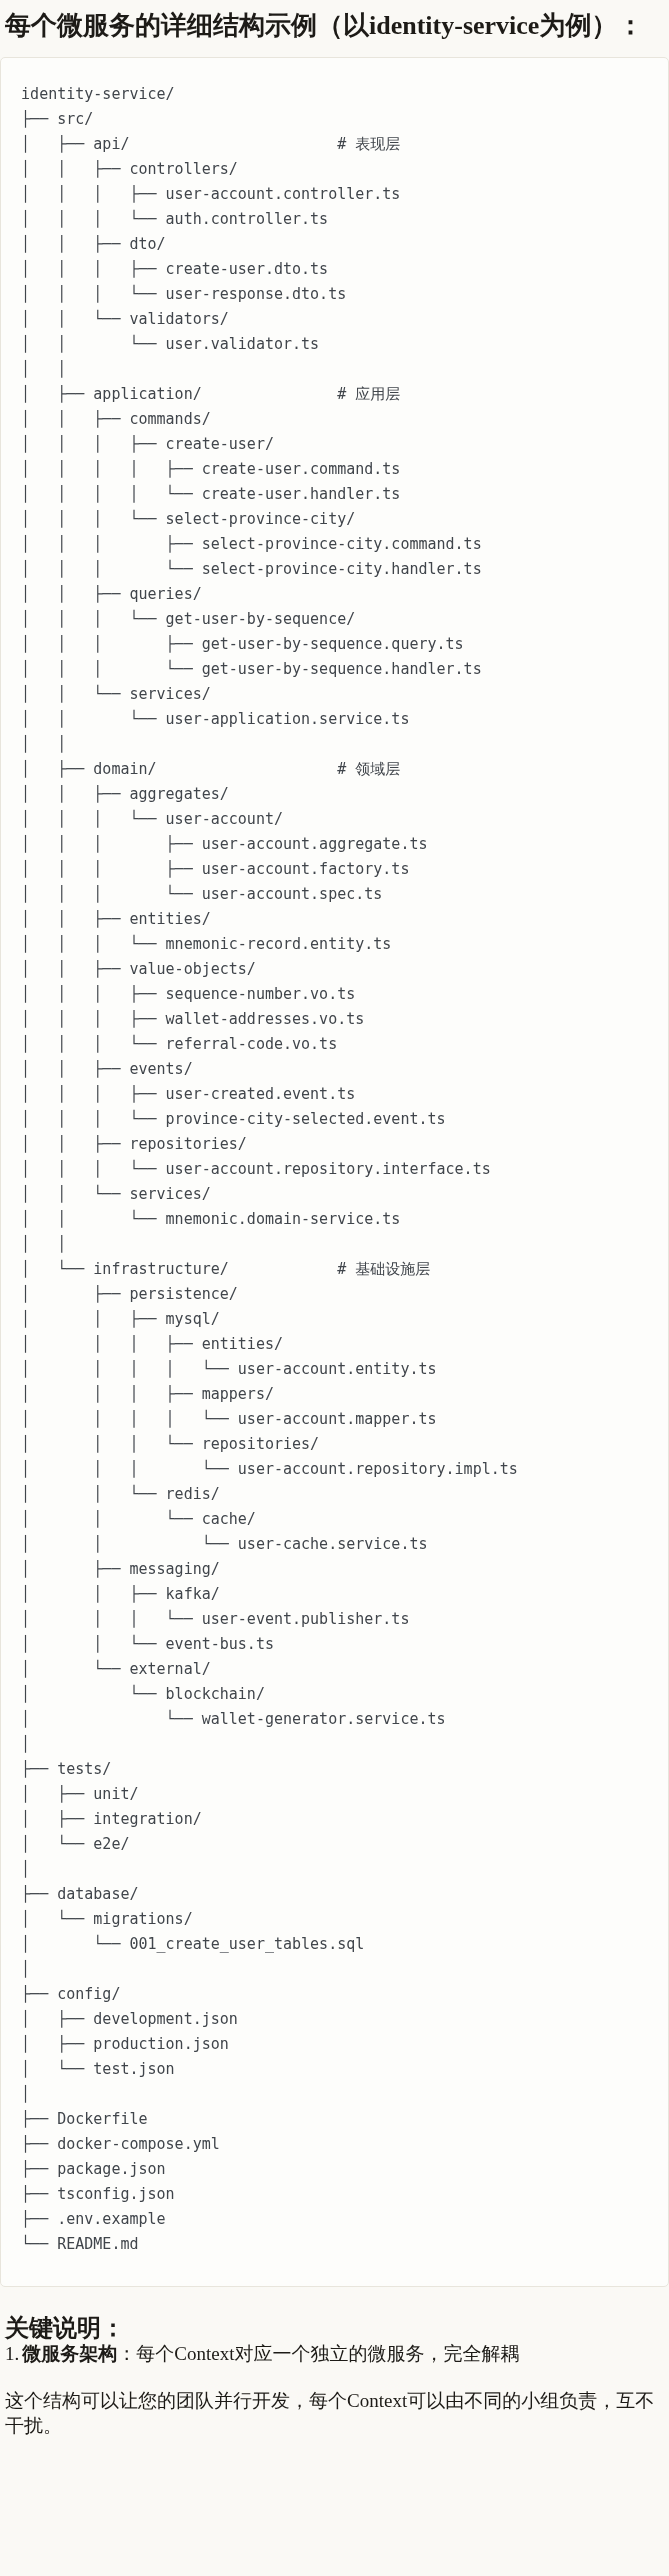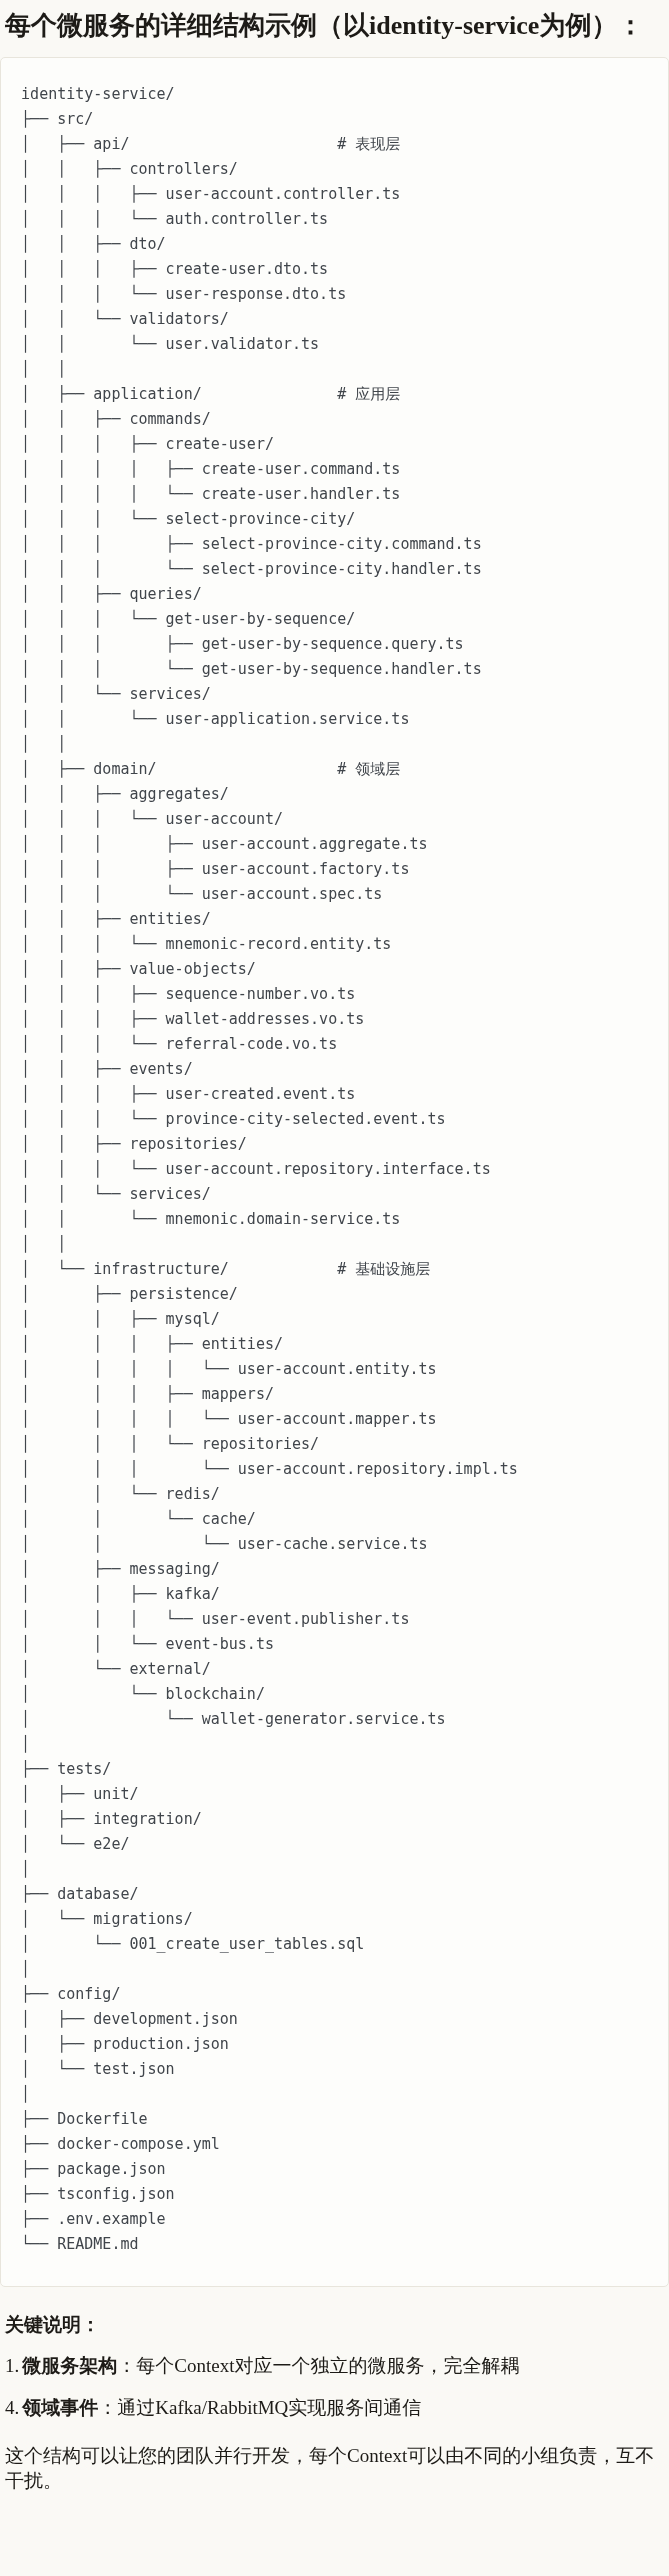--- a/index.html
+++ b/index.html
@@ -29,32 +29,31 @@
     margin:12px;
     padding:12.5px 6.3px 16.3px 8.1px;
     font-family:"DejaVu Sans Mono", monospace;
     font-size:15px;
     line-height:25px;
     color:#40454b;
     white-space:pre;
   }
   .notes{margin:0 6.3px 0 5px;}
   .notes-heading{
-    font-size:19px;
+    font-size:24px;
     font-weight:700;
     margin:26px 0 0 0;
     line-height:1.25;
   }
   ol.notes-list{
     list-style:none;
     margin:0;
     padding:0;
   }
   ol.notes-list li{
-    margin-top:19px;
     font-size:19px;
     line-height:1.2;
   }
   .note-num{margin-right:3.1px;}
   .note-term{font-weight:700;}
   .closing{
     margin:24px 0 0 0;
     font-size:19px;
     line-height:1.3;
   }
@@ -156,22 +155,19 @@
 └── README.md</pre>
   </div>
 
   <div class="notes">
     <h2 class="notes-heading">关键说明：</h2>
 
     <ol class="notes-list">
       <li>
         <span class="note-num">1.</span><span class="note-term">微服务架构</span><span class="note-colon">：</span><span class="note-desc">每个Context对应一个独立的微服务，完全解耦</span>
       </li>
-      <li>
-        <span class="note-num">4.</span><span class="note-term">领域事件</span><span class="note-colon">：</span><span class="note-desc">通过Kafka/RabbitMQ实现服务间通信</span>
-      </li>
     </ol>
 
     <p class="closing">这个结构可以让您的团队并行开发，每个Context可以由不同的小组负责，互不干扰。</p>
   </div>
 
 </div>
 
 
 </body></html>

